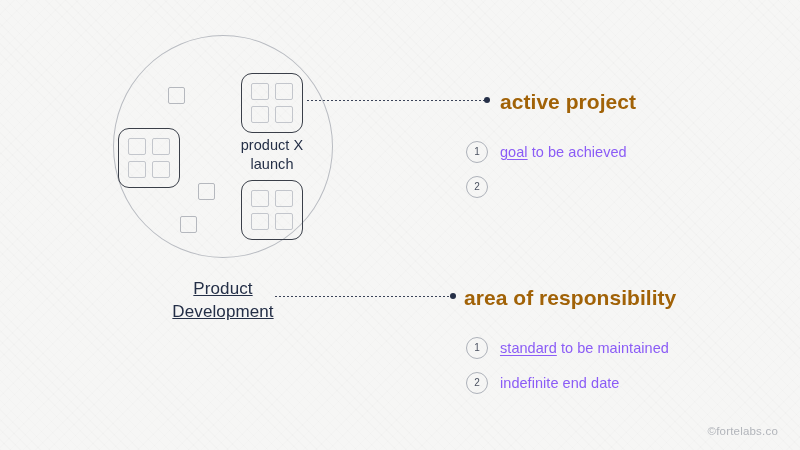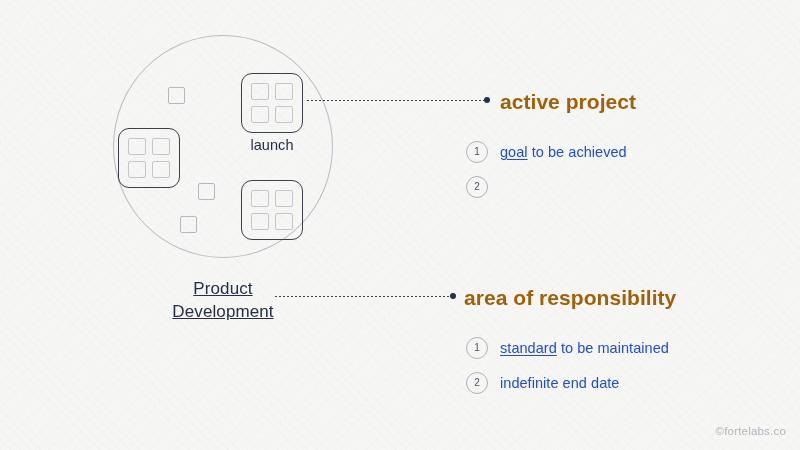--- a/index.html
+++ b/index.html
@@ -129,31 +129,31 @@
     border-radius: 50%;
     display: flex;
     align-items: center;
     justify-content: center;
     font-size: 10px;
     color: #4a5160;
     line-height: 1;
   }
   .bullet-text {
     font-size: 14.5px;
-    color: #1d4ed8;
+    color: #8b5cf6;
     letter-spacing: 0.05px;
   }
   .bullet-text u {
     text-decoration: underline;
     text-underline-offset: 2px;
   }
 
   .watermark {
     position: absolute;
-    right: 14px;
+    right: 22px;
     bottom: 13px;
     font-size: 11.5px;
     color: #b2b5bb;
     letter-spacing: 0.2px;
   }
 </style>
 </head>
 <body>
 
 <div class="texture"></div>
@@ -181,20 +181,21 @@
     <i></i>
     <i></i>
     <i></i>
   </div>
 
   <div class="lone-square" style="left:168px; top:87px; width:17px; height:17px;"></div>
   <div class="lone-square" style="left:198px; top:183px; width:17px; height:17px;"></div>
   <div class="lone-square" style="left:180px; top:216px; width:17px; height:17px;"></div>
 
   <div class="icon-caption" style="left:222px; top:136px; width:100px;">
+    <div>product X</div>
     <div>launch</div>
   </div>
 
   <div class="circle-label" style="left:143px; top:277px; width:160px;">
     <div>Product</div>
     <div>Development</div>
   </div>
 
   <div class="connector" style="left:306px; top:100px; width:180px;"></div>
   <div class="connector-dot" style="left:484px; top:97px;"></div>

